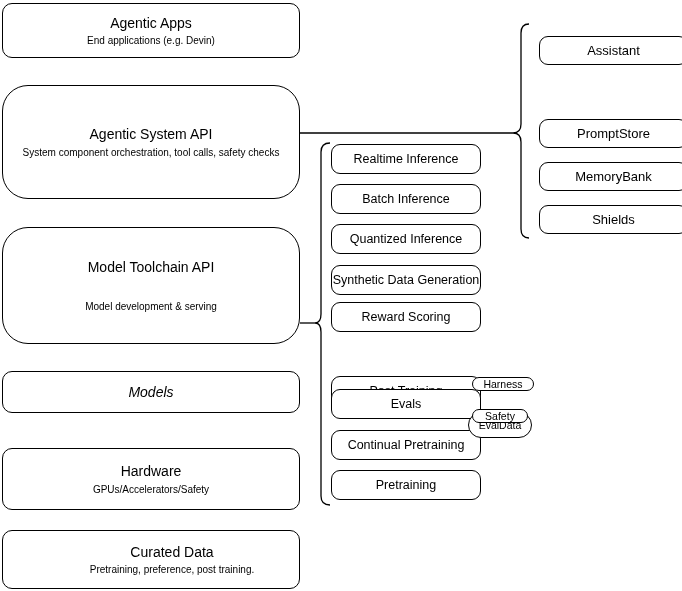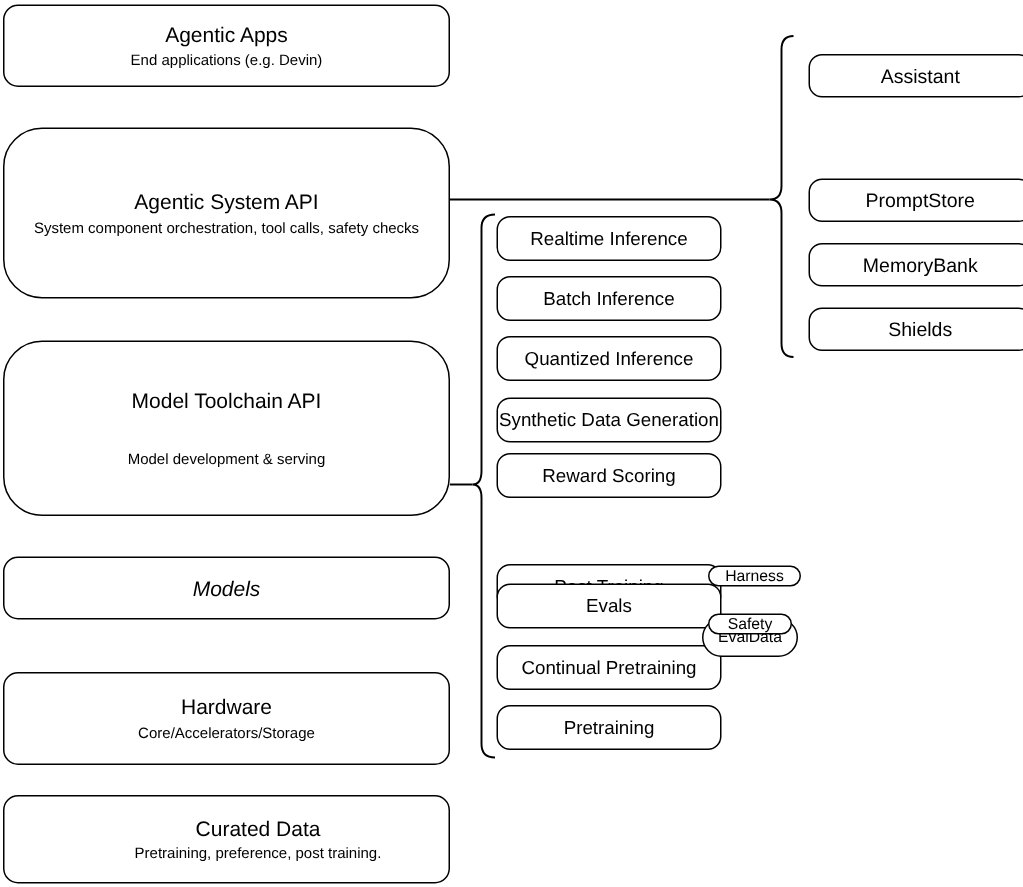--- a/index.html
+++ b/index.html
@@ -82,21 +82,21 @@
     <div class="title">Model Toolchain API</div>
     <div class="subtitle">Model development &amp; serving</div>
   </div>
 
   <div class="node layer r10" style="top:371px; height:42px;font-style:italic;">
     <div class="title">Models</div>
   </div>
 
   <div class="node layer r10" style="top:448px; height:62px;">
     <div class="title">Hardware</div>
-    <div class="subtitle">Core/Accelerators/Storage</div>
+    <div class="subtitle">GPUs/Accelerators/Safety</div>
   </div>
 
   <div class="node layer r10" style="top:530px; height:59px;padding-left:42px;">
     <div class="title">Curated Data</div>
     <div class="subtitle">Pretraining, preference, post training.</div>
   </div>
 
   <div class="node svc" style="top:144px;">
     <span>Realtime Inference</span>
   </div>

